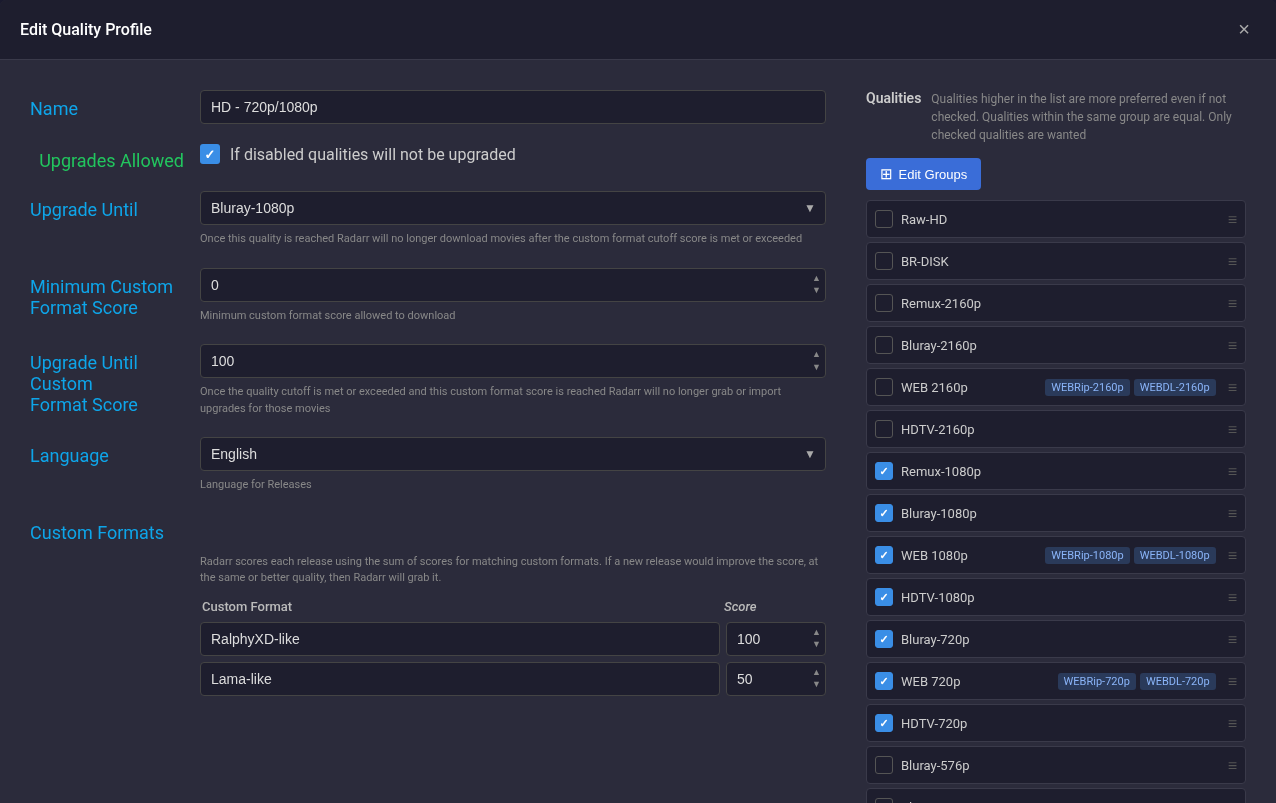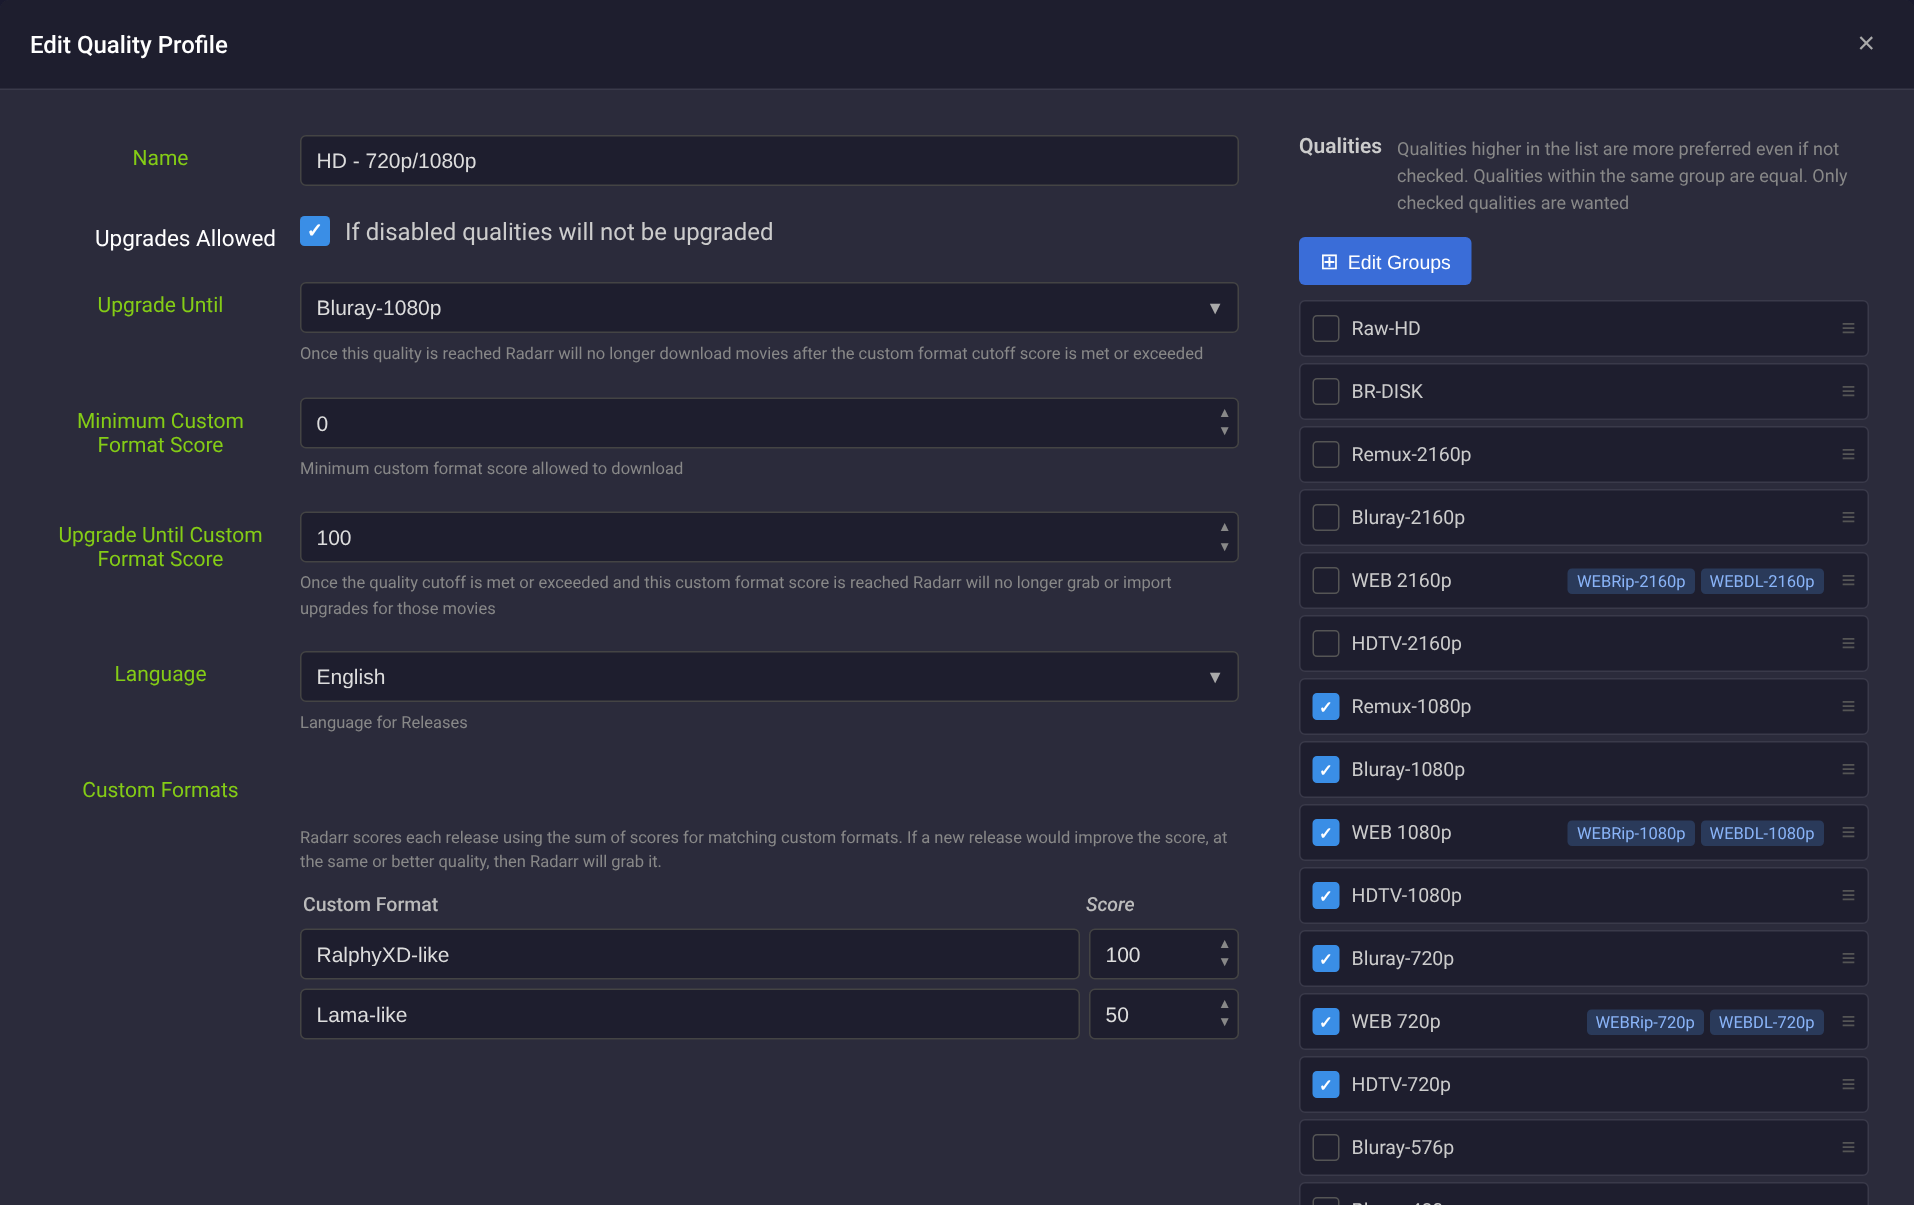--- a/index.html
+++ b/index.html
@@ -56,25 +56,25 @@
       flex-shrink: 0;
     }
     .form-row {
       display: flex;
       align-items: flex-start;
       margin-bottom: 20px;
     }
     .form-label {
       width: 170px;
       flex-shrink: 0;
-      text-align: center;
+      text-align: left;
       padding-right: 16px;
       padding-top: 8px;
-      font-size: 14px;
-      color: #84cc16;
+      font-size: 18px;
+      color: #0ea5e9;
     }
     .form-control-wrap {
       flex: 1;
     }
     input[type="text"], .select-wrap select {
       background: #1e1e2e;
       border: 1px solid #444;
       border-radius: 4px;
       color: #ddd;
       padding: 8px 10px;
@@ -110,22 +110,22 @@
       display: flex;
       align-items: flex-start;
       margin-bottom: 20px;
     }
     .checkbox-label-col {
       width: 170px;
       flex-shrink: 0;
       text-align: right;
       padding-right: 16px;
       padding-top: 6px;
-      font-size: 15px;
-      color: #ffffff;
+      font-size: 18px;
+      color: #22c55e;
     }
     .checkbox-control-wrap {
       flex: 1;
       display: flex;
       align-items: center;
       gap: 10px;
     }
     .custom-checkbox {
       width: 20px;
       height: 20px;

